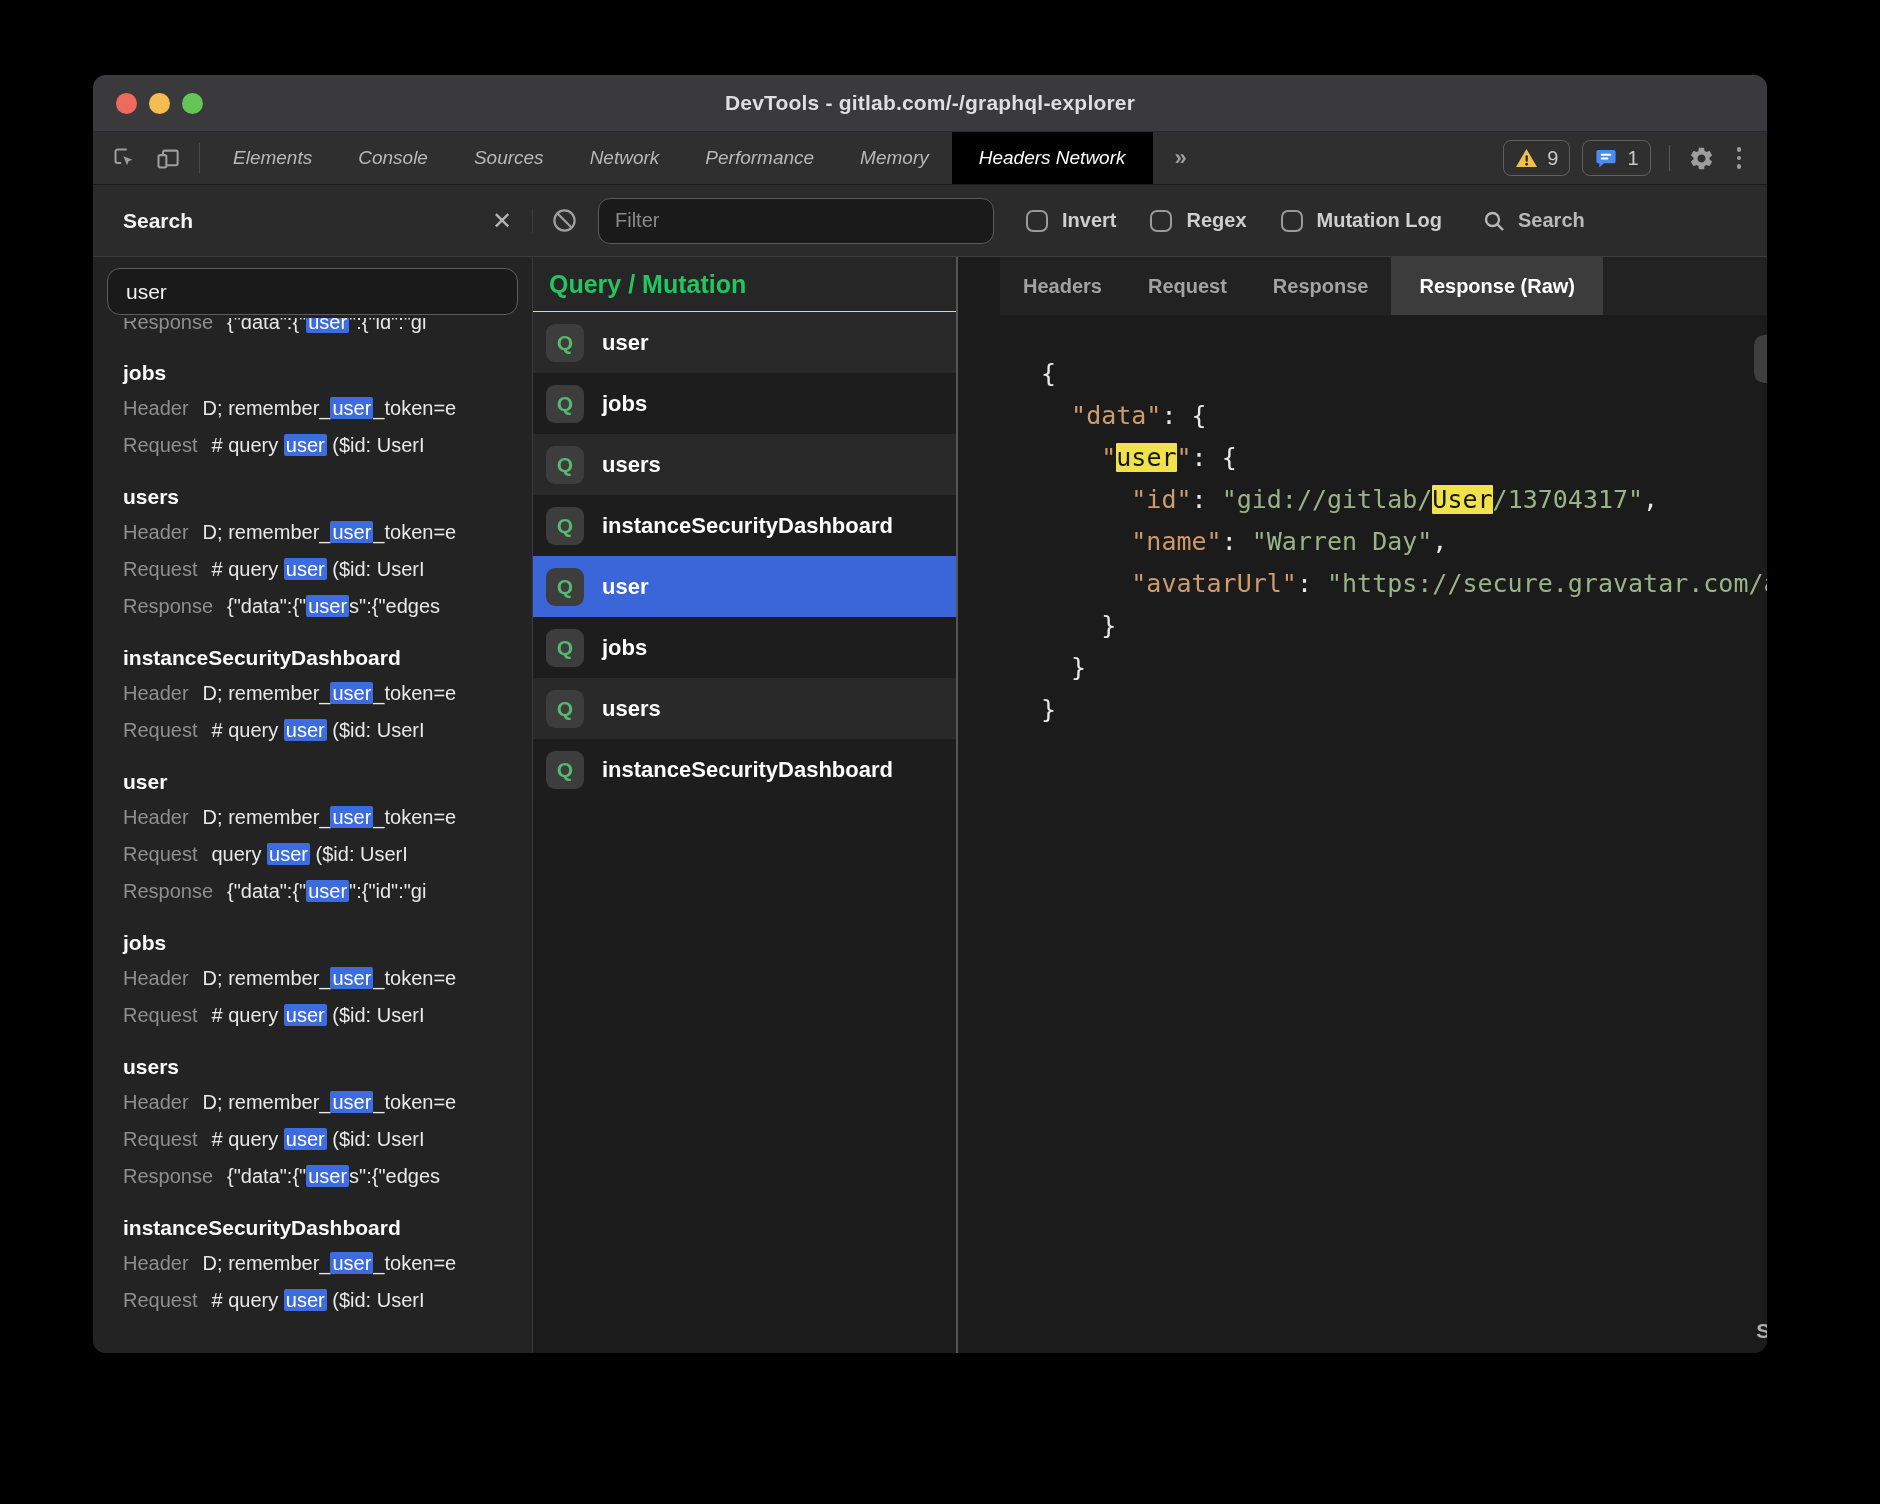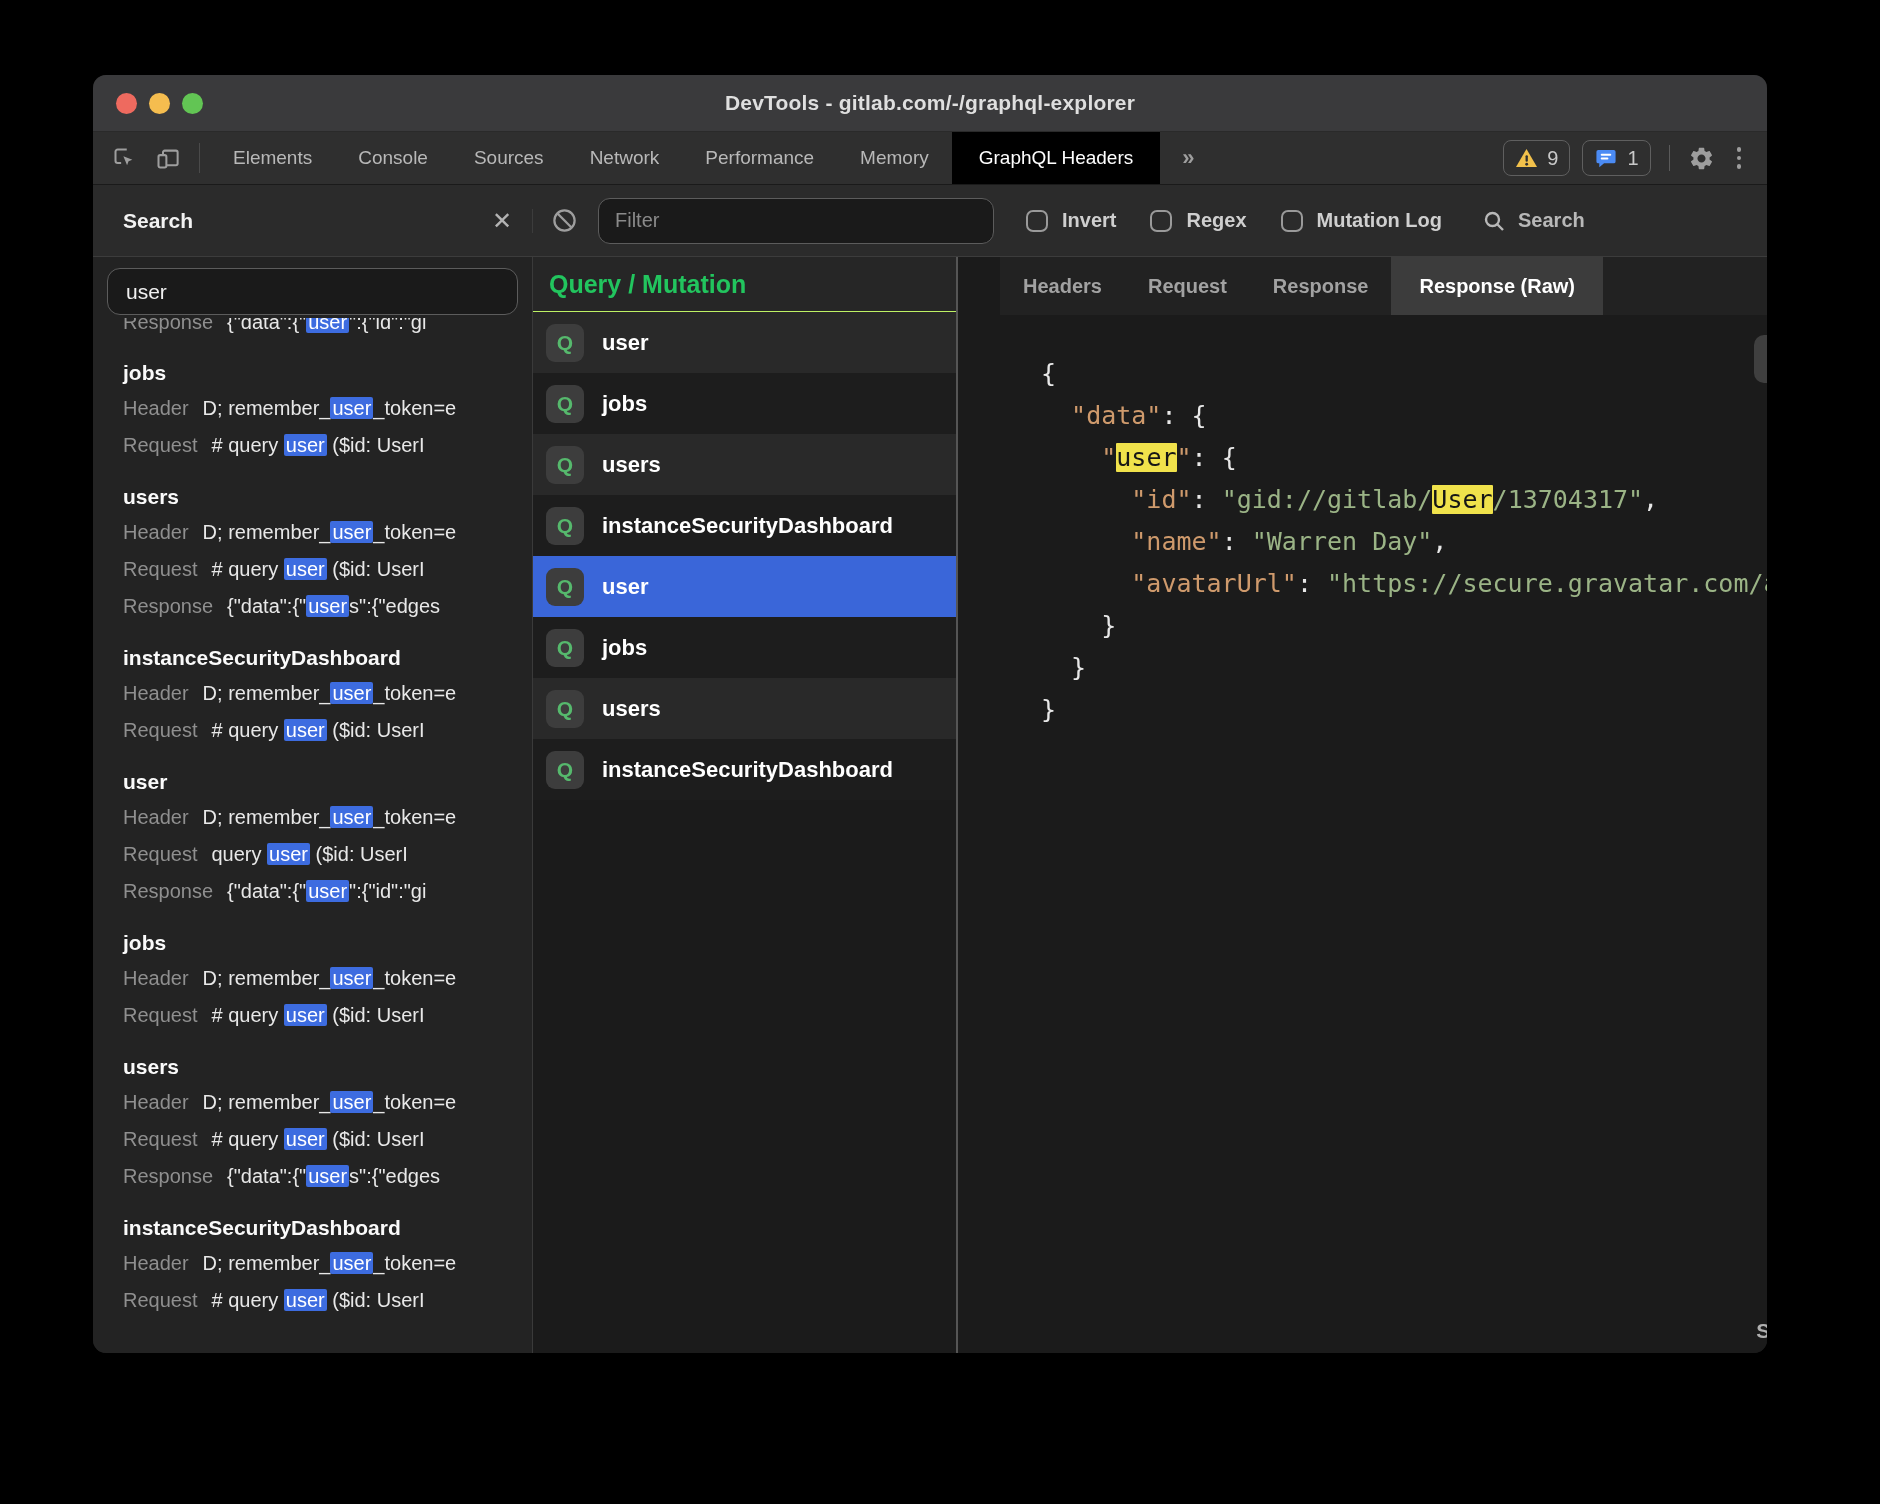--- a/index.html
+++ b/index.html
@@ -12,21 +12,21 @@
   .lights{position:absolute;left:23px;top:0;height:100%;display:flex;align-items:center;gap:12px;}
   .light{width:21px;height:21px;border-radius:50%;}
   .title{color:#dfdfdf;font-size:21px;font-weight:bold;letter-spacing:.2px;}
 
   
   .tabbar{height:53px;background:#2f2f2f;flex:0 0 auto;display:flex;align-items:stretch;border-bottom:1px solid #1a1a1a;}
   .tool-icons{display:flex;align-items:center;padding:0 8px 0 18px;gap:16px;}
   .tool-icon{width:27px;height:27px;display:flex;align-items:center;justify-content:center;color:#9e9e9e;}
   .tb-divider{width:1px;height:30px;background:#4a4a4a;align-self:center;margin:0 10px;}
   .dt-tabs{display:flex;align-items:stretch;}
-  .dt-tab{display:flex;align-items:center;padding:0 23px;color:#b8b8b8;font-size:19px;cursor:default;}
+  .dt-tab{display:flex;align-items:center;padding:0 23px;color:#b8b8b8;font-size:19px;cursor:default;font-style:italic;}
   .dt-tab.active{background:#000;color:#fff;padding:0 27px;}
   .chevron-more{display:flex;align-items:center;padding:0 22px;color:#9e9e9e;font-size:22px;font-weight:bold;}
   .tabbar-right{margin-left:auto;display:flex;align-items:center;padding-right:16px;gap:12px;}
   .badge{display:flex;align-items:center;gap:9px;border:1.5px solid #5f5f5f;border-radius:8px;height:36px;padding:0 11px;color:#c9c9c9;font-size:20px;}
   .vline{width:1px;height:26px;background:#5a5a5a;margin:0 6px;}
   .gear{color:#9e9e9e;display:flex;align-items:center;}
   .kebab{display:flex;flex-direction:column;gap:4px;padding:0 10px;}
   .kebab i{width:4.5px;height:4.5px;border-radius:50%;background:#9e9e9e;}
 
   
@@ -111,21 +111,21 @@
         </span>
       </div>
       <div class="tb-divider"></div>
       <div class="dt-tabs">
           <div class="dt-tab">Elements</div>
           <div class="dt-tab">Console</div>
           <div class="dt-tab">Sources</div>
           <div class="dt-tab">Network</div>
           <div class="dt-tab">Performance</div>
           <div class="dt-tab">Memory</div>
-          <div class="dt-tab active">GraphQL Headers</div>
+          <div class="dt-tab active">Headers Network</div>
         </div>
       <div class="chevron-more">»</div>
       <div class="tabbar-right">
         <div class="badge">
           <svg width="23" height="21" viewBox="0 0 24 22">
             <path d="M12 1 L23 20 H1 Z" fill="#f2c14b"></path>
             <rect x="11" y="7.5" width="2.4" height="7" rx="1.2" fill="#2f2f2f"></rect>
             <circle cx="12.2" cy="17" r="1.5" fill="#2f2f2f"></circle>
           </svg>
           <span>9</span>

